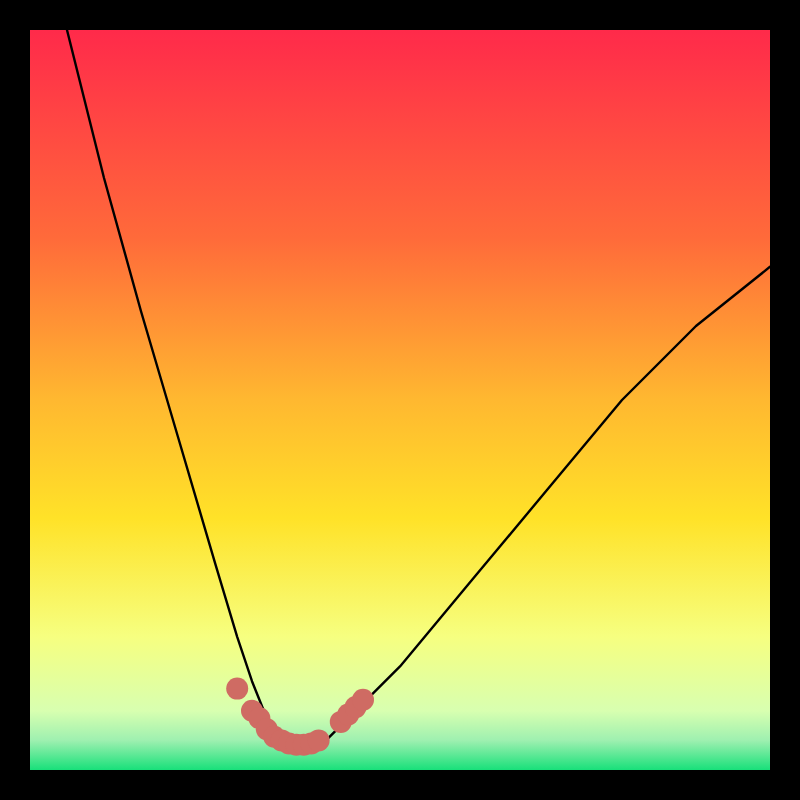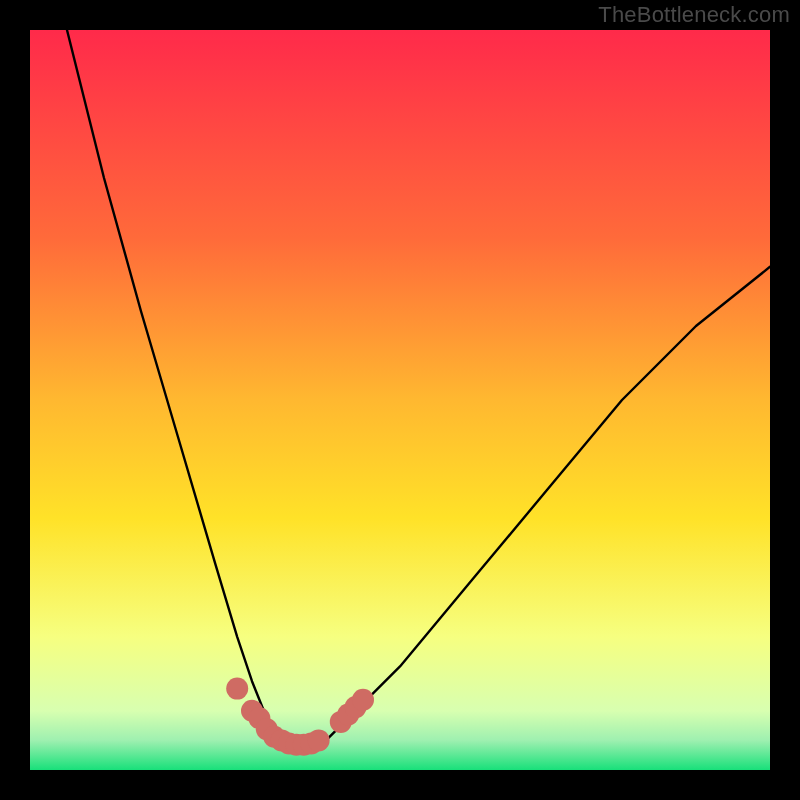--- a/index.html
+++ b/index.html
@@ -35,21 +35,20 @@
   }
   svg {
     display: block;
   }
 </style>
 </head>
 <body>
 
 <div class="frame">
 
-  <div class="watermark">TheBottleneck.com</div>
 
   <div class="plot-area">
     <svg id="chart-svg" width="740" height="740" viewBox="0 0 740 740">
       <defs>
         <linearGradient id="bg-grad" x1="0" y1="0" x2="0" y2="1">
           <stop id="g0" offset="0%" stop-color="#ff2a4a"></stop>
           <stop id="g1" offset="28%" stop-color="#ff6a3a"></stop>
           <stop id="g2" offset="50%" stop-color="#ffb830"></stop>
           <stop id="g3" offset="66%" stop-color="#ffe228"></stop>
           <stop id="g4" offset="82%" stop-color="#f6ff80"></stop>

